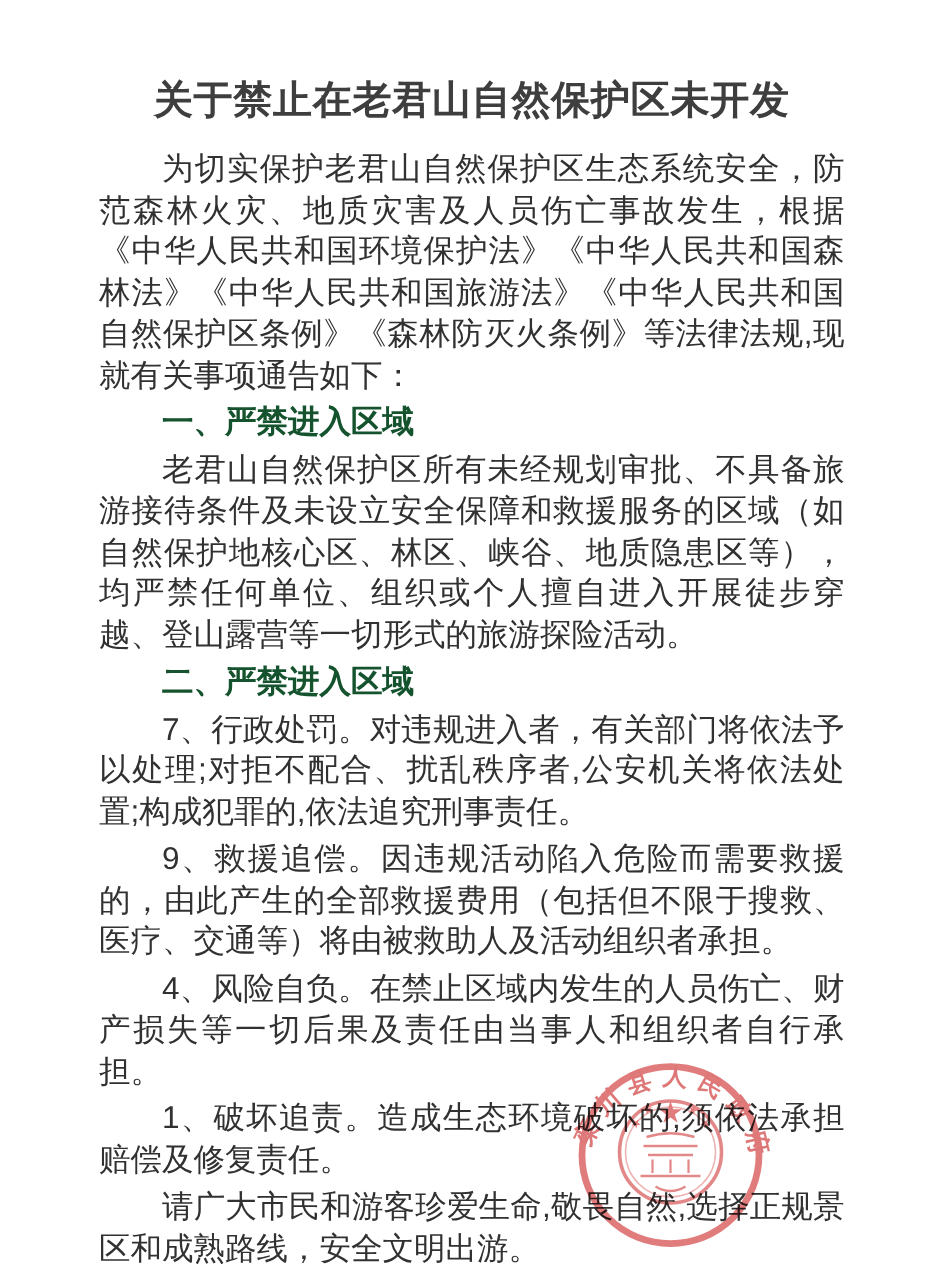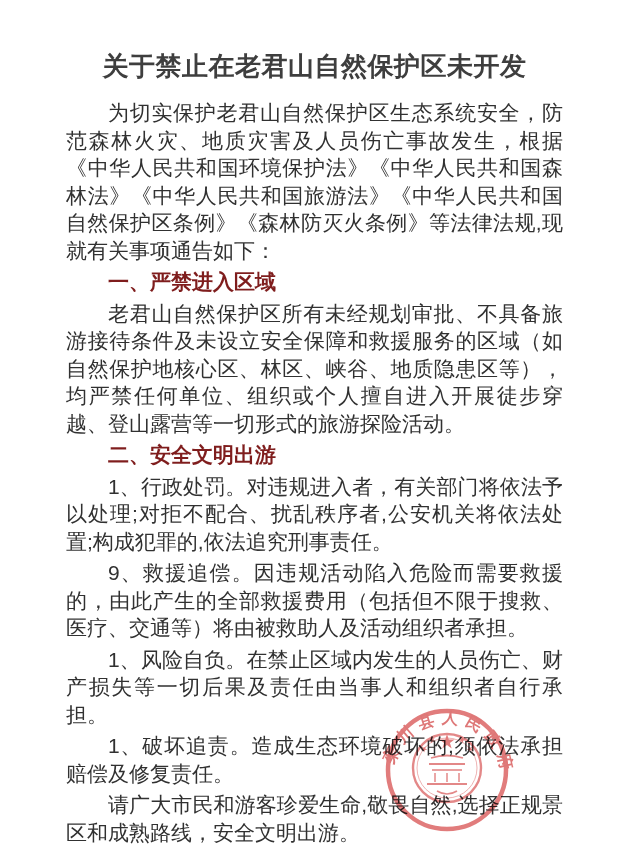--- a/index.html
+++ b/index.html
@@ -34,21 +34,21 @@
   }
   .doc-body{
     margin-top:16px;
     font-size:21px;
     line-height:27.5px;
     text-align:justify;
     text-justify:inter-ideograph;
     word-break:break-all;
   }
   .doc-body p{margin:4px;text-indent:2em;}
-  .doc-body p.section-heading{font-weight:700;color:#7f1d1d;}
+  .doc-body p.section-heading{font-weight:700;color:#14532d;}
   .seal{
     position:absolute;
     left:371px;
     top:694px;
     width:152px;
     height:152px;
     mix-blend-mode:multiply;
     opacity:0.88;
     pointer-events:none;
   }
@@ -59,24 +59,24 @@
 <div class="page">
   <div class="content">
 
     <h1 class="doc-title"><span>关于禁止在老君山自然保护区未开发</span><br></h1>
 
 
     <div class="doc-body">
       <p>为切实保护老君山自然保护区生态系统安全，防范森林火灾、地质灾害及人员伤亡事故发生，根据《中华人民共和国环境保护法》《中华人民共和国森林法》《中华人民共和国旅游法》《中华人民共和国自然保护区条例》《森林防灭火条例》等法律法规,现就有关事项通告如下：</p>
       <p class="section-heading">一、严禁进入区域</p>
       <p>老君山自然保护区所有未经规划审批、不具备旅游接待条件及未设立安全保障和救援服务的区域（如自然保护地核心区、林区、峡谷、地质隐患区等），均严禁任何单位、组织或个人擅自进入开展徒步穿越、登山露营等一切形式的旅游探险活动。</p>
-      <p class="section-heading">二、安全文明出游</p>
-      <p>1、行政处罚。对违规进入者，有关部门将依法予以处理;对拒不配合、扰乱秩序者,公安机关将依法处置;构成犯罪的,依法追究刑事责任。</p>
+      <p class="section-heading">二、严禁进入区域</p>
+      <p>7、行政处罚。对违规进入者，有关部门将依法予以处理;对拒不配合、扰乱秩序者,公安机关将依法处置;构成犯罪的,依法追究刑事责任。</p>
       <p>9、救援追偿。因违规活动陷入危险而需要救援的，由此产生的全部救援费用（包括但不限于搜救、医疗、交通等）将由被救助人及活动组织者承担。</p>
-      <p>1、风险自负。在禁止区域内发生的人员伤亡、财产损失等一切后果及责任由当事人和组织者自行承担。</p>
+      <p>4、风险自负。在禁止区域内发生的人员伤亡、财产损失等一切后果及责任由当事人和组织者自行承担。</p>
       <p>1、破坏追责。造成生态环境破坏的,须依法承担赔偿及修复责任。</p>
       <p>请广大市民和游客珍爱生命,敬畏自然,选择正规景区和成熟路线，安全文明出游。</p>
     </div>
 
   </div>
 
   <svg class="seal" viewBox="0 0 152 152" xmlns="http://www.w3.org/2000/svg">
     <defs>
       <path id="star-unit" d="M0,-1 L0.2245,-0.309 L0.951,-0.309 L0.3633,0.118 L0.5878,0.809 L0,0.382 L-0.5878,0.809 L-0.3633,0.118 L-0.951,-0.309 L-0.2245,-0.309 Z"></path>
       <path id="seal-arc" d="M 23 99 A 55 55 0 1 1 129 99" fill="none"></path>

